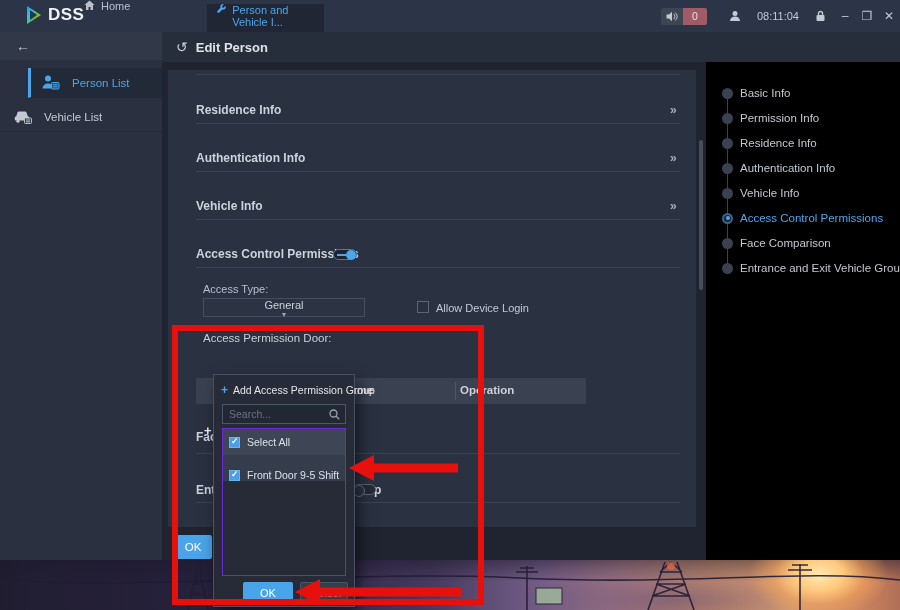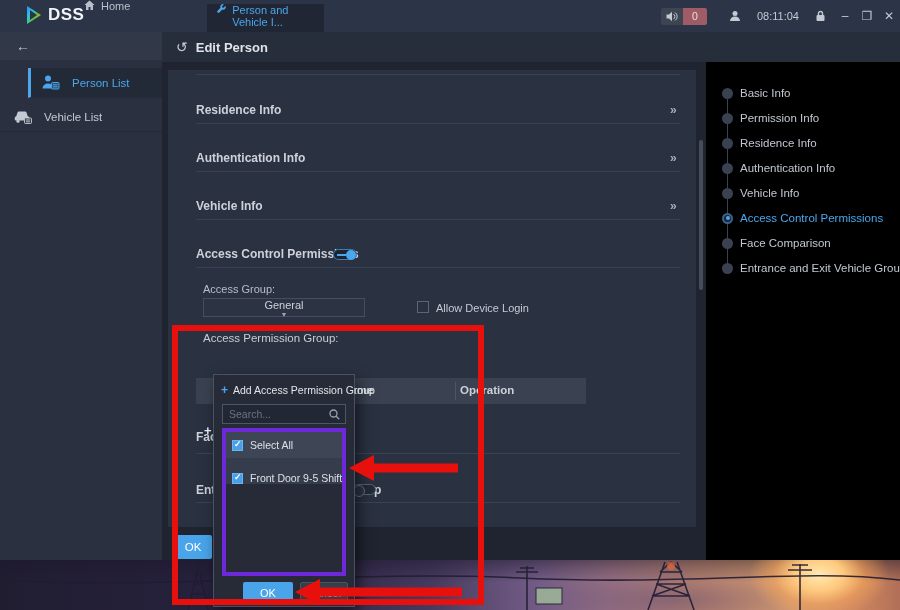--- a/index.html
+++ b/index.html
@@ -87,21 +87,21 @@
 
   
   .popup { position:absolute; left:213px; top:374px; width:142px; height:233px; background:#262b37; border:1px solid #4a5164; box-shadow:4px 6px 14px rgba(0,0,0,.55); z-index:20; }
   .pp-header { position:absolute; left:7px; top:8px; display:flex; align-items:center; gap:5px; }
   .pp-plus { color:#4ba6ec; font-weight:bold; font-size:12px; }
   .pp-title { color:#e2e5ea; font-size:10.5px; white-space:nowrap; }
   .pp-search { position:absolute; left:8px; top:29px; width:124px; height:20px; background:#222734; border:1px solid #4d5668; display:flex; align-items:center; }
   .pp-search input { flex:1; min-width:0; background:transparent; border:none; outline:none; color:#c6cbd4; font-size:10.5px; padding:0 6px; font-family:"Liberation Sans", sans-serif; }
   .pp-search input::placeholder { color:#6b7386; }
   .pp-search svg { margin-right:5px; flex:none; }
-  .pp-list { position:absolute; left:8px; top:53px; width:124px; height:148px; border:4px solid #6d28d9; background:#262b37; }
+  .pp-list { position:absolute; left:8px; top:53px; width:124px; height:148px; border:1px solid #6d28d9; background:#262b37; }
   .pp-row { height:26px; display:flex; align-items:center; gap:7px; padding-left:6px; }
   .pp-row.r0 { background:#3e4656; }
   .pp-row.r1 { background:#353c4b;align-items:flex-end; }
   .pp-cb { width:11px; height:11px; background:#4aa0e8; border:1px solid #6ab4ef; position:relative; flex:none; }
   .pp-cb::after { content:"✓"; position:absolute; left:1px; top:-2px; color:#fff; font-size:9px; font-weight:bold; }
   .pp-row-label { color:#dde0e7; font-size:10.5px; white-space:nowrap; }
   .pp-ok { position:absolute; left:29px; top:207px; width:50px; height:21px; background:#4aa4ea; border-radius:2px; color:#fff; font-size:11px; display:flex; align-items:center; justify-content:center; }
   .pp-cancel { position:absolute; left:86px; top:207px; width:48px; height:21px; background:#363d4b; border:1px solid #4b5364; border-radius:2px; color:#c3c8d2; font-size:11px; display:flex; align-items:center; justify-content:center; }
 
   
@@ -215,29 +215,29 @@
     <div class="divider" style="top:101px;"></div>
 
     <div class="sec-title" style="top:129px;">Vehicle Info</div>
     <div class="sec-chev" style="top:129px;">»</div>
     <div class="divider" style="top:149px;"></div>
 
     <div class="sec-title" style="top:177px;">Access Control Permissions</div>
     <div class="toggle-on" style="left:165px; top:179px;"></div>
     <div class="divider" style="top:197px;"></div>
 
-    <div class="label-sm" style="left:35px; top:213px;">Access Group:</div>
+    <div class="label-sm" style="left:35px; top:213px;">Access Type:</div>
     <div class="dropdown" style="top:228px;">
       <span class="dd-value">General</span>
       <span class="dd-caret">▼</span>
     </div>
     <span class="cb" style="position:absolute; left:249px; top:231px;"></span>
     <div class="label-sm" style="left:268px; top:232px; color:#c4cad4;">Allow Device Login</div>
 
-    <div class="label-sm" style="left:35px; top:262px; color:#c9ced6; font-size:11.5px;">Access Permission Group:</div>
+    <div class="label-sm" style="left:35px; top:262px; color:#c9ced6; font-size:11.5px;">Access Permission Door:</div>
 
     <div class="btn-add">
       <span class="plus-w">+</span>
       <span>Add</span>
     </div>
     <div class="btn-remove">
       <span class="minus-circle">−</span>
       <span>Remove</span>
     </div>
 

